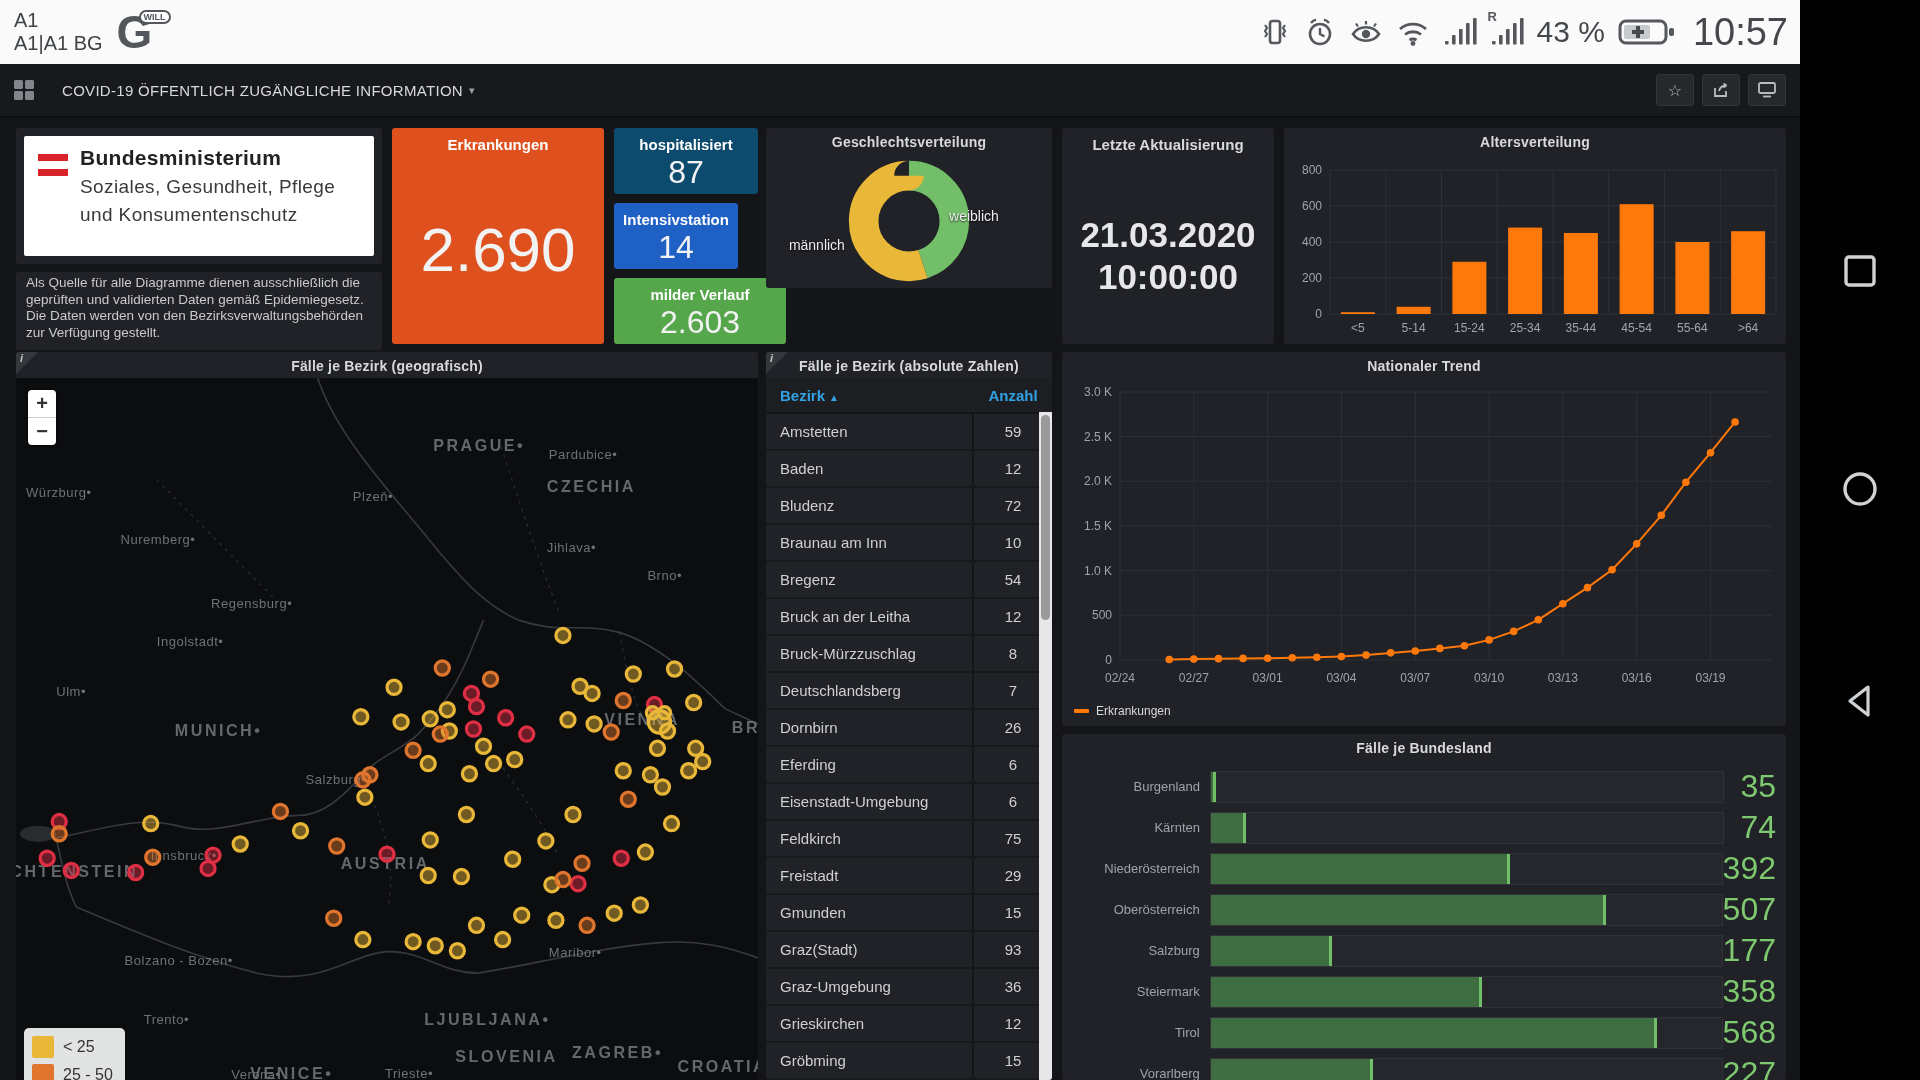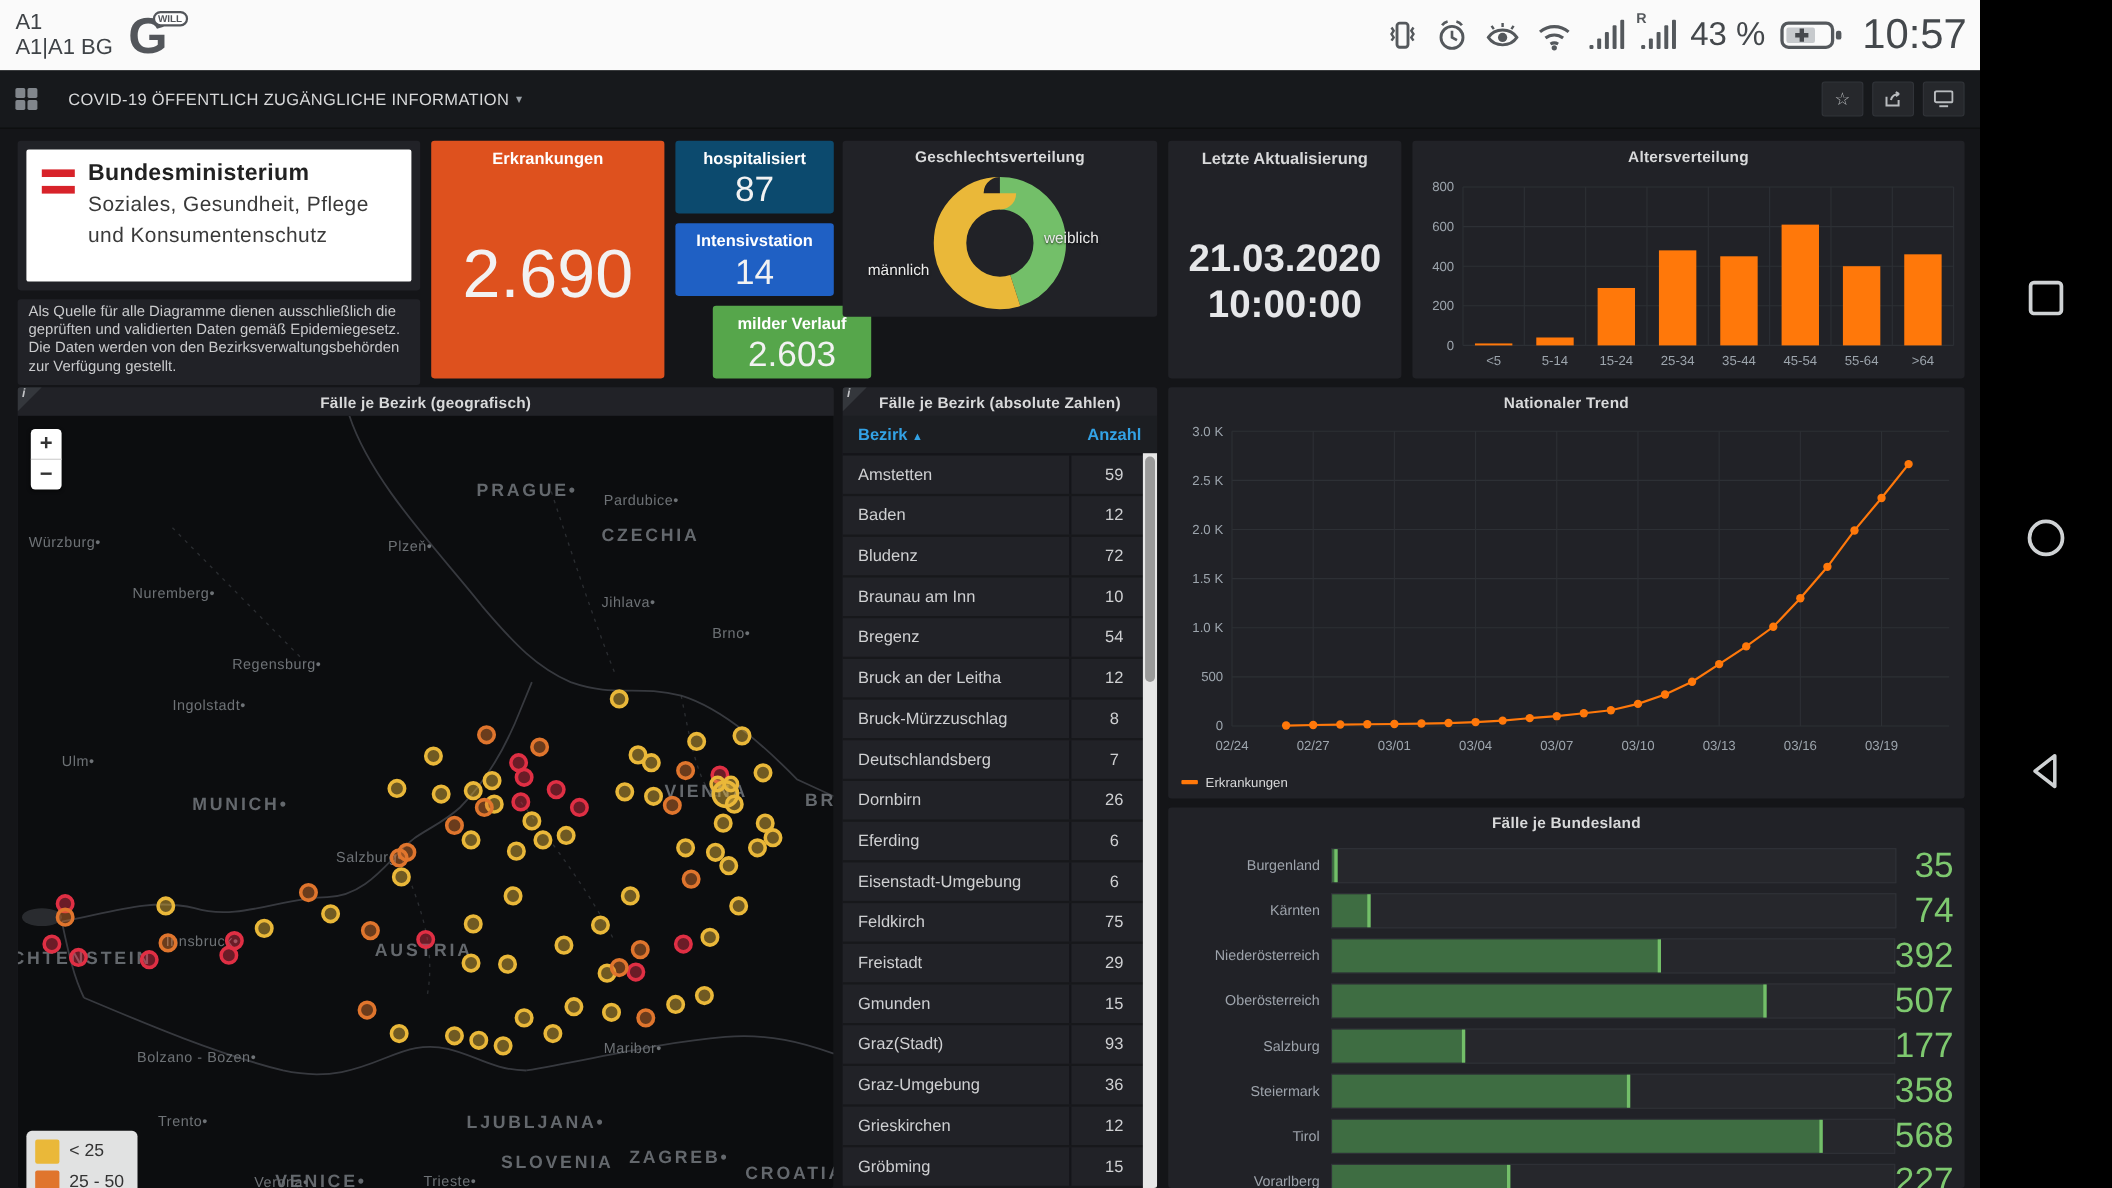--- a/index.html
+++ b/index.html
@@ -48,22 +48,22 @@
   .p-source{left:16px;top:272px;width:366px;height:72px;padding:3px 0;}
   .src-line{padding:0 10px;font-size:13.5px;line-height:16.5px;color:#c9cacc;white-space:nowrap;}
   .stat-label{position:absolute;top:8px;left:0;right:0;text-align:center;color:#fff;
               font-size:15px;font-weight:700;}
   .p-erk{left:392px;top:128px;width:212px;height:216px;}
   .p-erk .stat-value{position:absolute;top:86px;left:0;right:0;text-align:center;color:#f2f2f2;
                      font-size:62px;font-weight:500;}
   .mini-stat .stat-value{position:absolute;top:26px;left:0;right:0;text-align:center;color:#f2f2f2;
                          font-size:32px;font-weight:500;}
   .p-hosp{left:614px;top:128px;width:144px;height:66px;}
-  .p-int{left:614px;top:203px;width:144px;height:66px;}
-  .p-mild{left:648px;top:278px;width:144px;height:66px;}
+  .p-int{left:614px;top:203px;width:124px;height:66px;}
+  .p-mild{left:614px;top:278px;width:172px;height:66px;}
   .p-gender{left:766px;top:128px;width:286px;height:160px;}
   .donut-wrap{position:absolute;left:0;top:26px;right:0;bottom:0;}
   .donut-wrap svg{position:absolute;left:50%;top:50%;transform:translate(-50%,-50%);}
   .donut-lbl{position:absolute;font-size:14px;color:#ececec;text-shadow:0 1px 2px rgba(0,0,0,.8);}
   .lbl-weiblich{left:64%;top:40%;}
   .lbl-maennlich{left:8%;top:62%;}
   .p-update{left:1062px;top:128px;width:212px;height:216px;}
   .upd-value{position:absolute;top:86px;left:0;right:0;text-align:center;color:#e6e7e9;
              font-size:35px;font-weight:700;line-height:42px;}
   .p-age{left:1284px;top:128px;width:502px;height:216px;}

